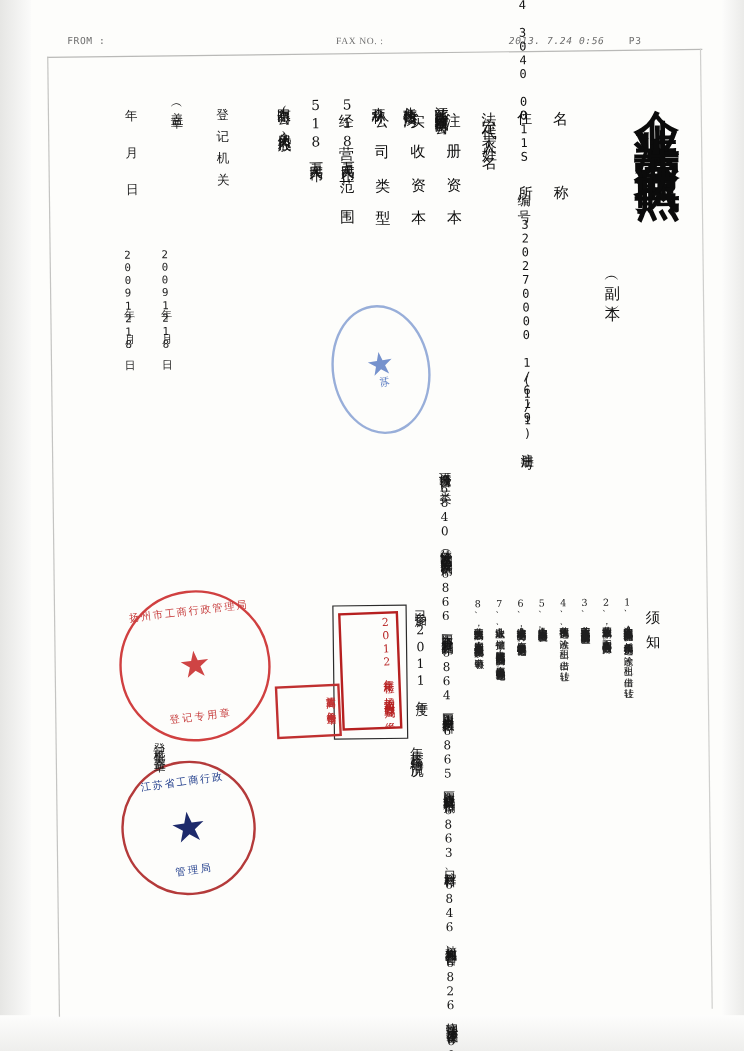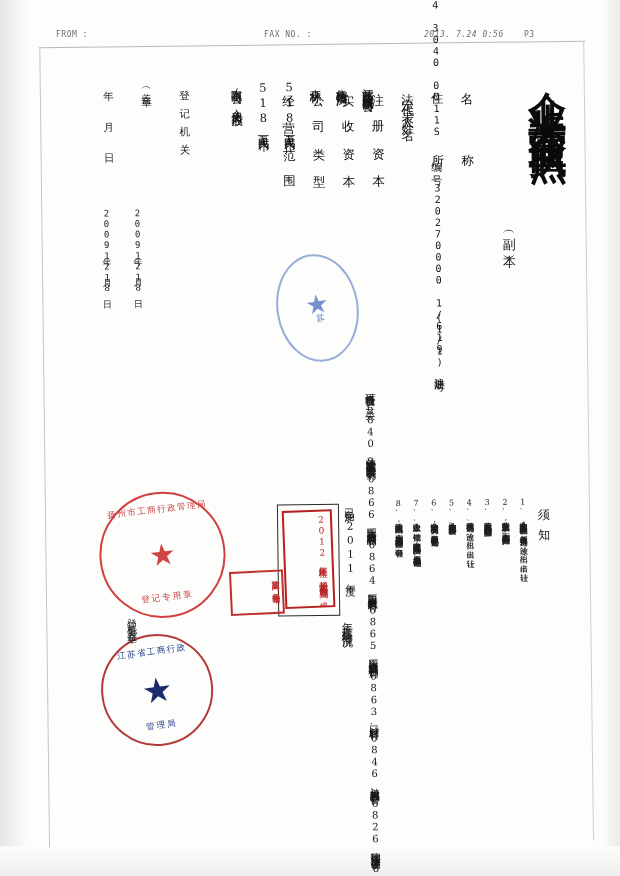--- a/index.html
+++ b/index.html
@@ -41,21 +41,21 @@
     top: 30px;
     left: 34px;
     width: 560px;
     font-family: "DejaVu Sans Mono", monospace;
     font-size: 8px;
     color: #6e6e6e;
     letter-spacing: 0.5px;
   }
   .fax-header span { position: absolute; white-space: nowrap; padding-left: 18px; }
   .fax-from { left: 4px; }
-  .fax-no { left: 212px; }
+  .fax-no { left: 228px; font-family: Liberation Serif, serif; }
   .fax-date { left: 372px; font-style: italic; }
   .fax-page { left: 472px; }
 
   
   .sheet {
     position: absolute;
     left: 36px;
     top: 18px;
     width: 560px;
     height: 828px;

